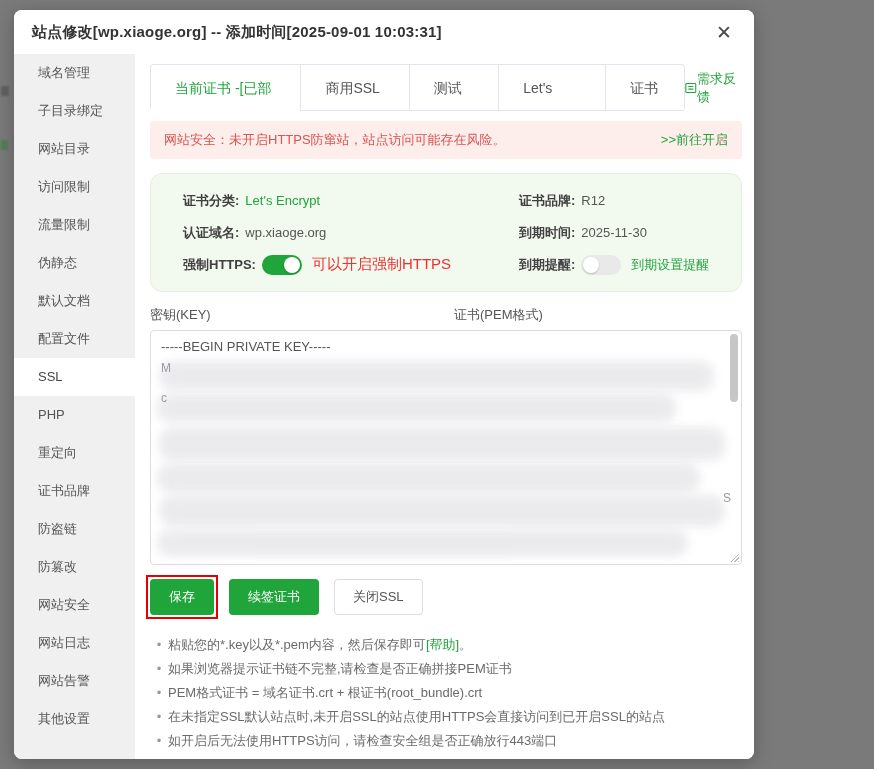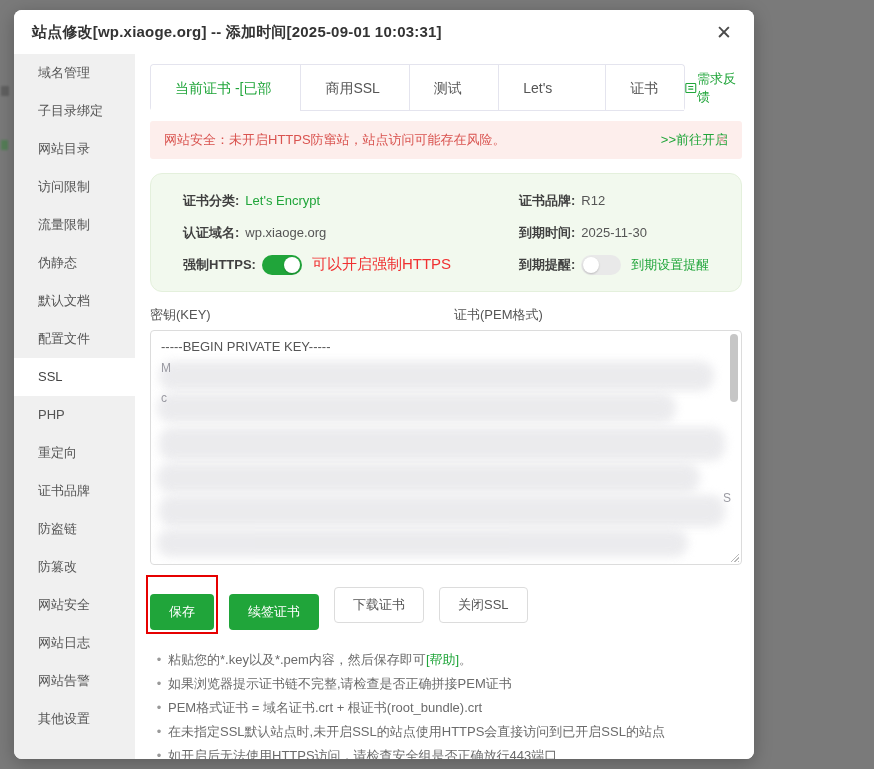--- a/index.html
+++ b/index.html
@@ -70,21 +70,21 @@
   .blob { position:absolute; background:#e8e8eb; border-radius:14px; filter:blur(5px); opacity:.85; }
   .frag { position:absolute; font-size:12px; color:#9a9aa2; }
   .ta-scrollthumb { position:absolute; top:3px; right:3px; width:8px; height:68px; background:#c6c6c6; border-radius:4px; }
   .ta-resize { position:absolute; right:2px; bottom:2px; width:9px; height:9px;
                background:repeating-linear-gradient(135deg,#fff 0 1.5px,#b9b9b9 1.5px 2.5px);
                clip-path:polygon(100% 0,100% 100%,0 100%); }
 
   .btn-row { display:flex; align-items:center; gap:15px; margin-top:14px; }
   .btn { height:36px; padding:0 18px; border-radius:4px; font-size:13px; display:inline-flex;
          align-items:center; justify-content:center; cursor:pointer; border:1px solid transparent; }
-  .btn.green { background:#20a53a; color:#fff;margin-top:15px; }
+  .btn.green { background:#20a53a; color:#fff; }
   .btn.plain { background:#fff; color:#555; border:1px solid #dcdcdc; }
   .save-wrap { position:relative; display:inline-flex; }
   .annotation-box { position:absolute; left:-4px; top:-4px; right:-4px; bottom:-4px;
                     border:2px solid #e60000; pointer-events:none; }
 
   .notes { margin-top:18px; }
   .note { display:flex; font-size:13px; color:#6b6b6b; line-height:24px; }
   .note .dot { width:18px; text-align:center; color:#999; flex:none; }
   .note .green-link { color:#20a53a; cursor:pointer; }
 </style>
@@ -208,21 +208,20 @@
           <div class="ta-resize"></div>
         </div>
       </div>
 
       <div class="btn-row">
         <span class="save-wrap">
           <button class="btn green">保存</button>
           <span class="annotation-box"></span>
         </span>
         <button class="btn green">续签证书</button>
-        <button class="btn plain">下载证书</button>
         <button class="btn plain">关闭SSL</button>
       </div>
 
       <div class="notes">
         <div class="note">
           <span class="dot">•</span>
           <span><span>粘贴您的*.key以及*.pem内容，然后保存即可</span><span class="green-link">[帮助]</span><span>。</span></span>
         </div>
         <div class="note">
           <span class="dot">•</span>

